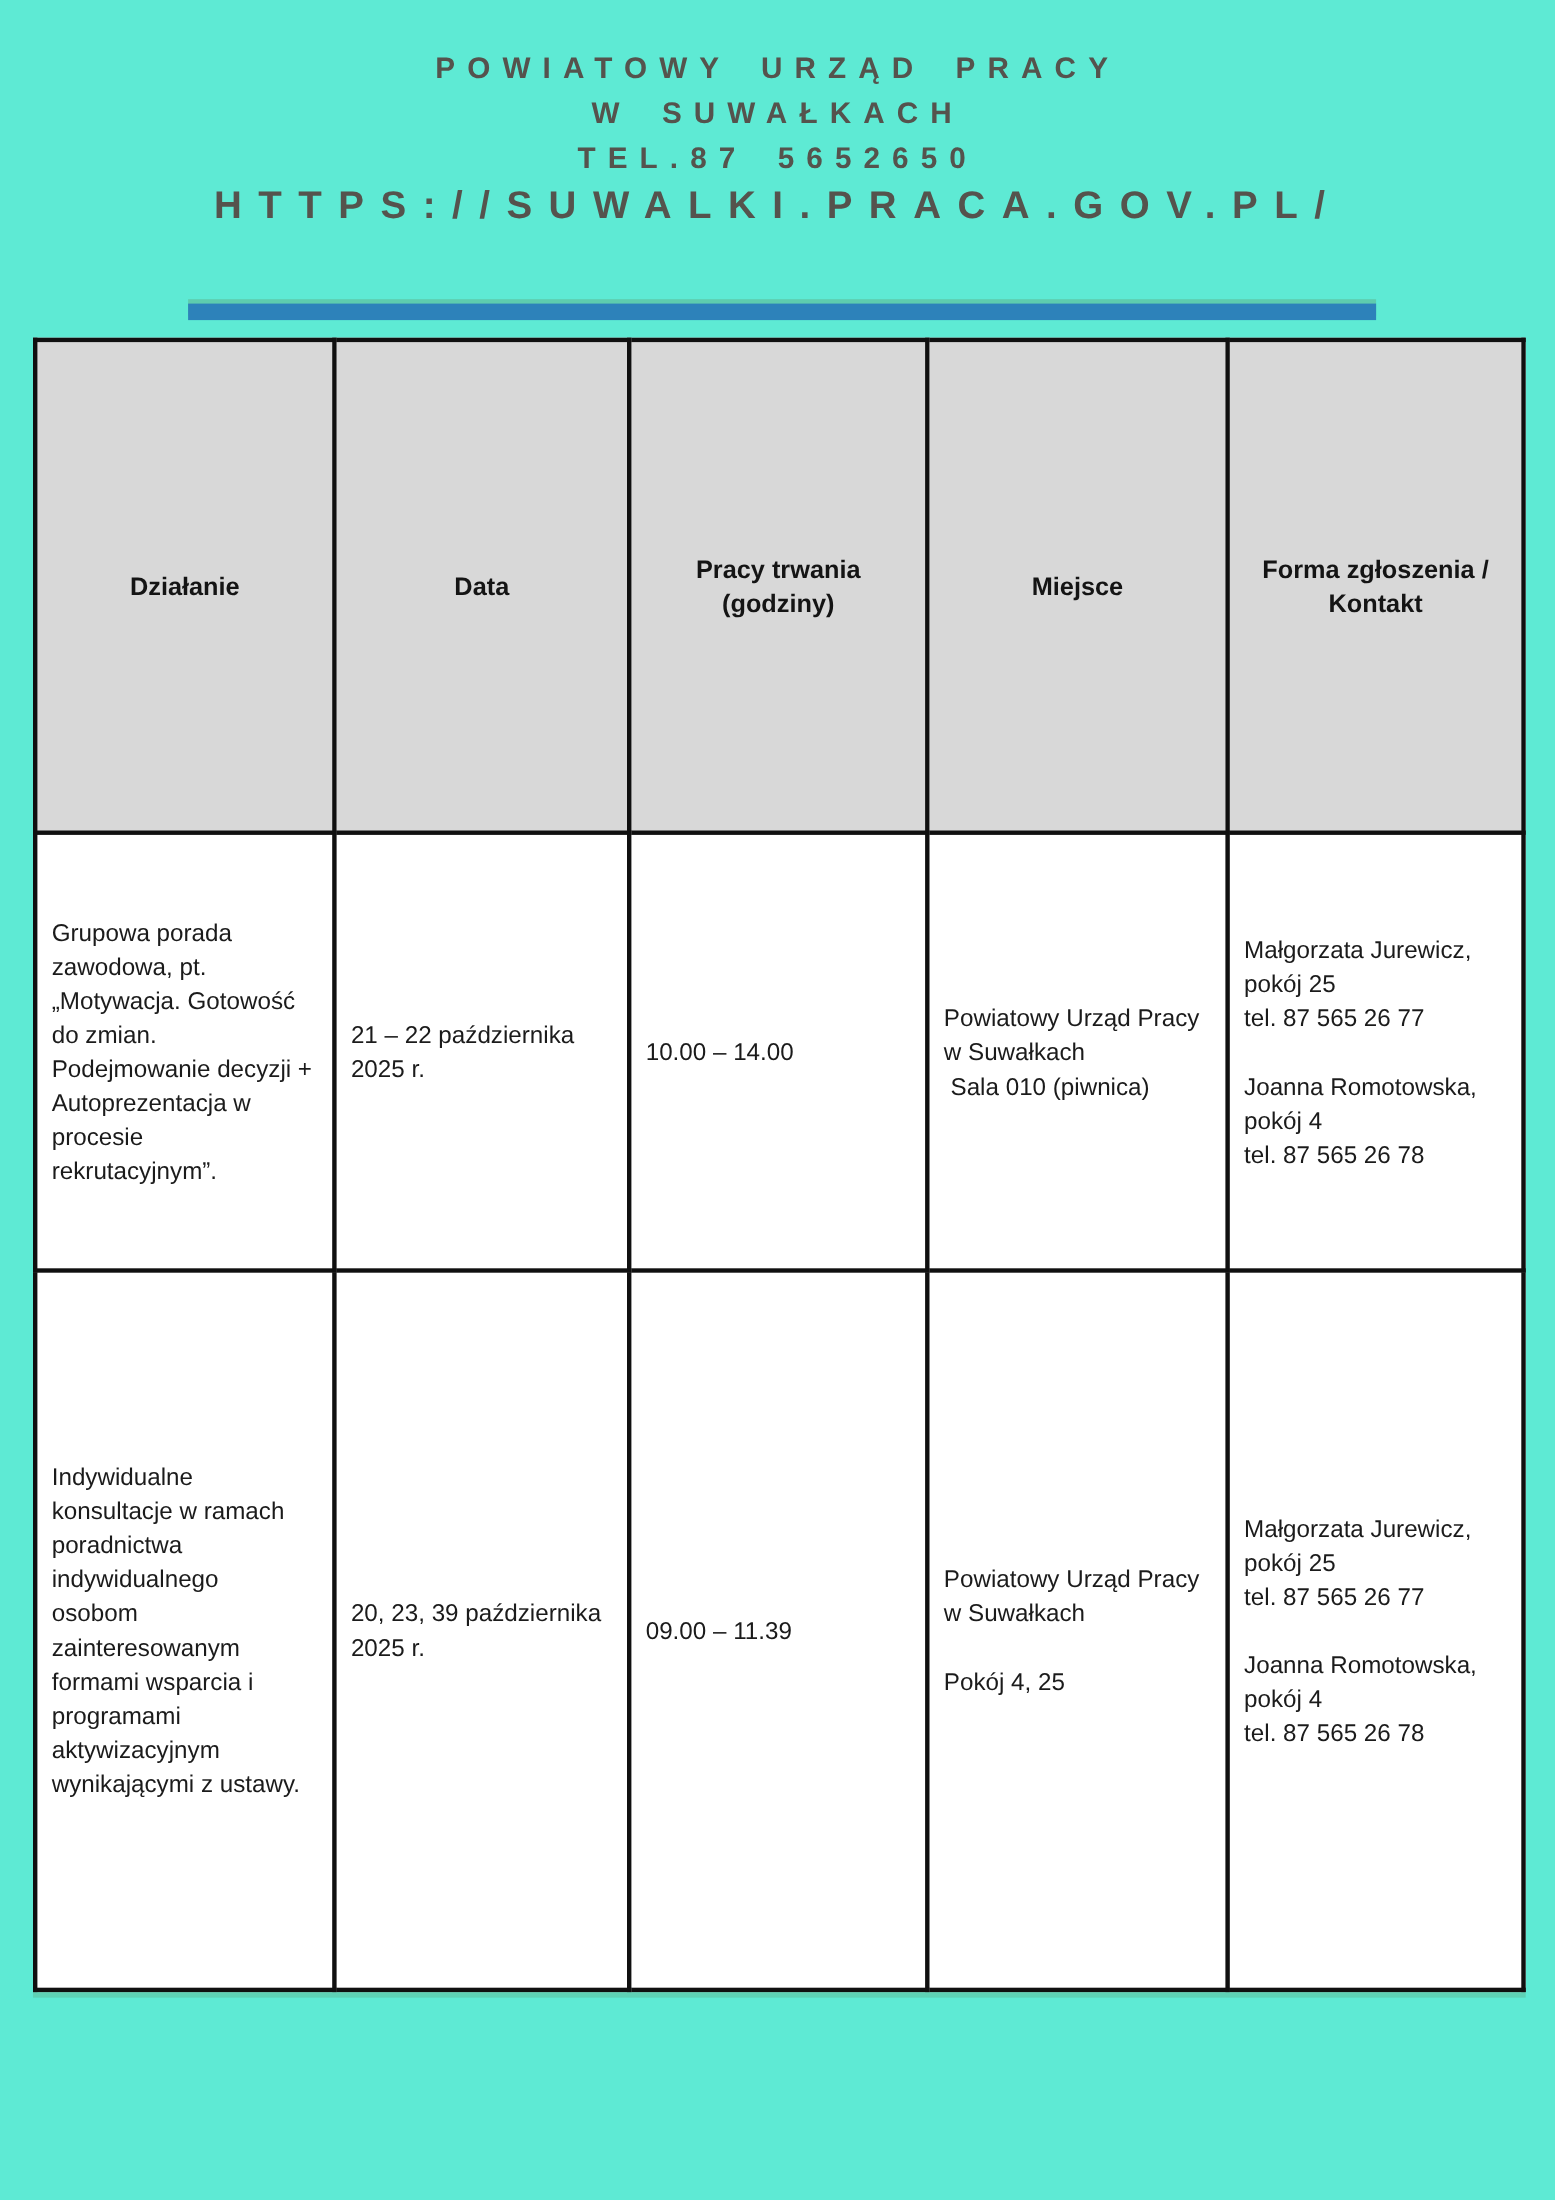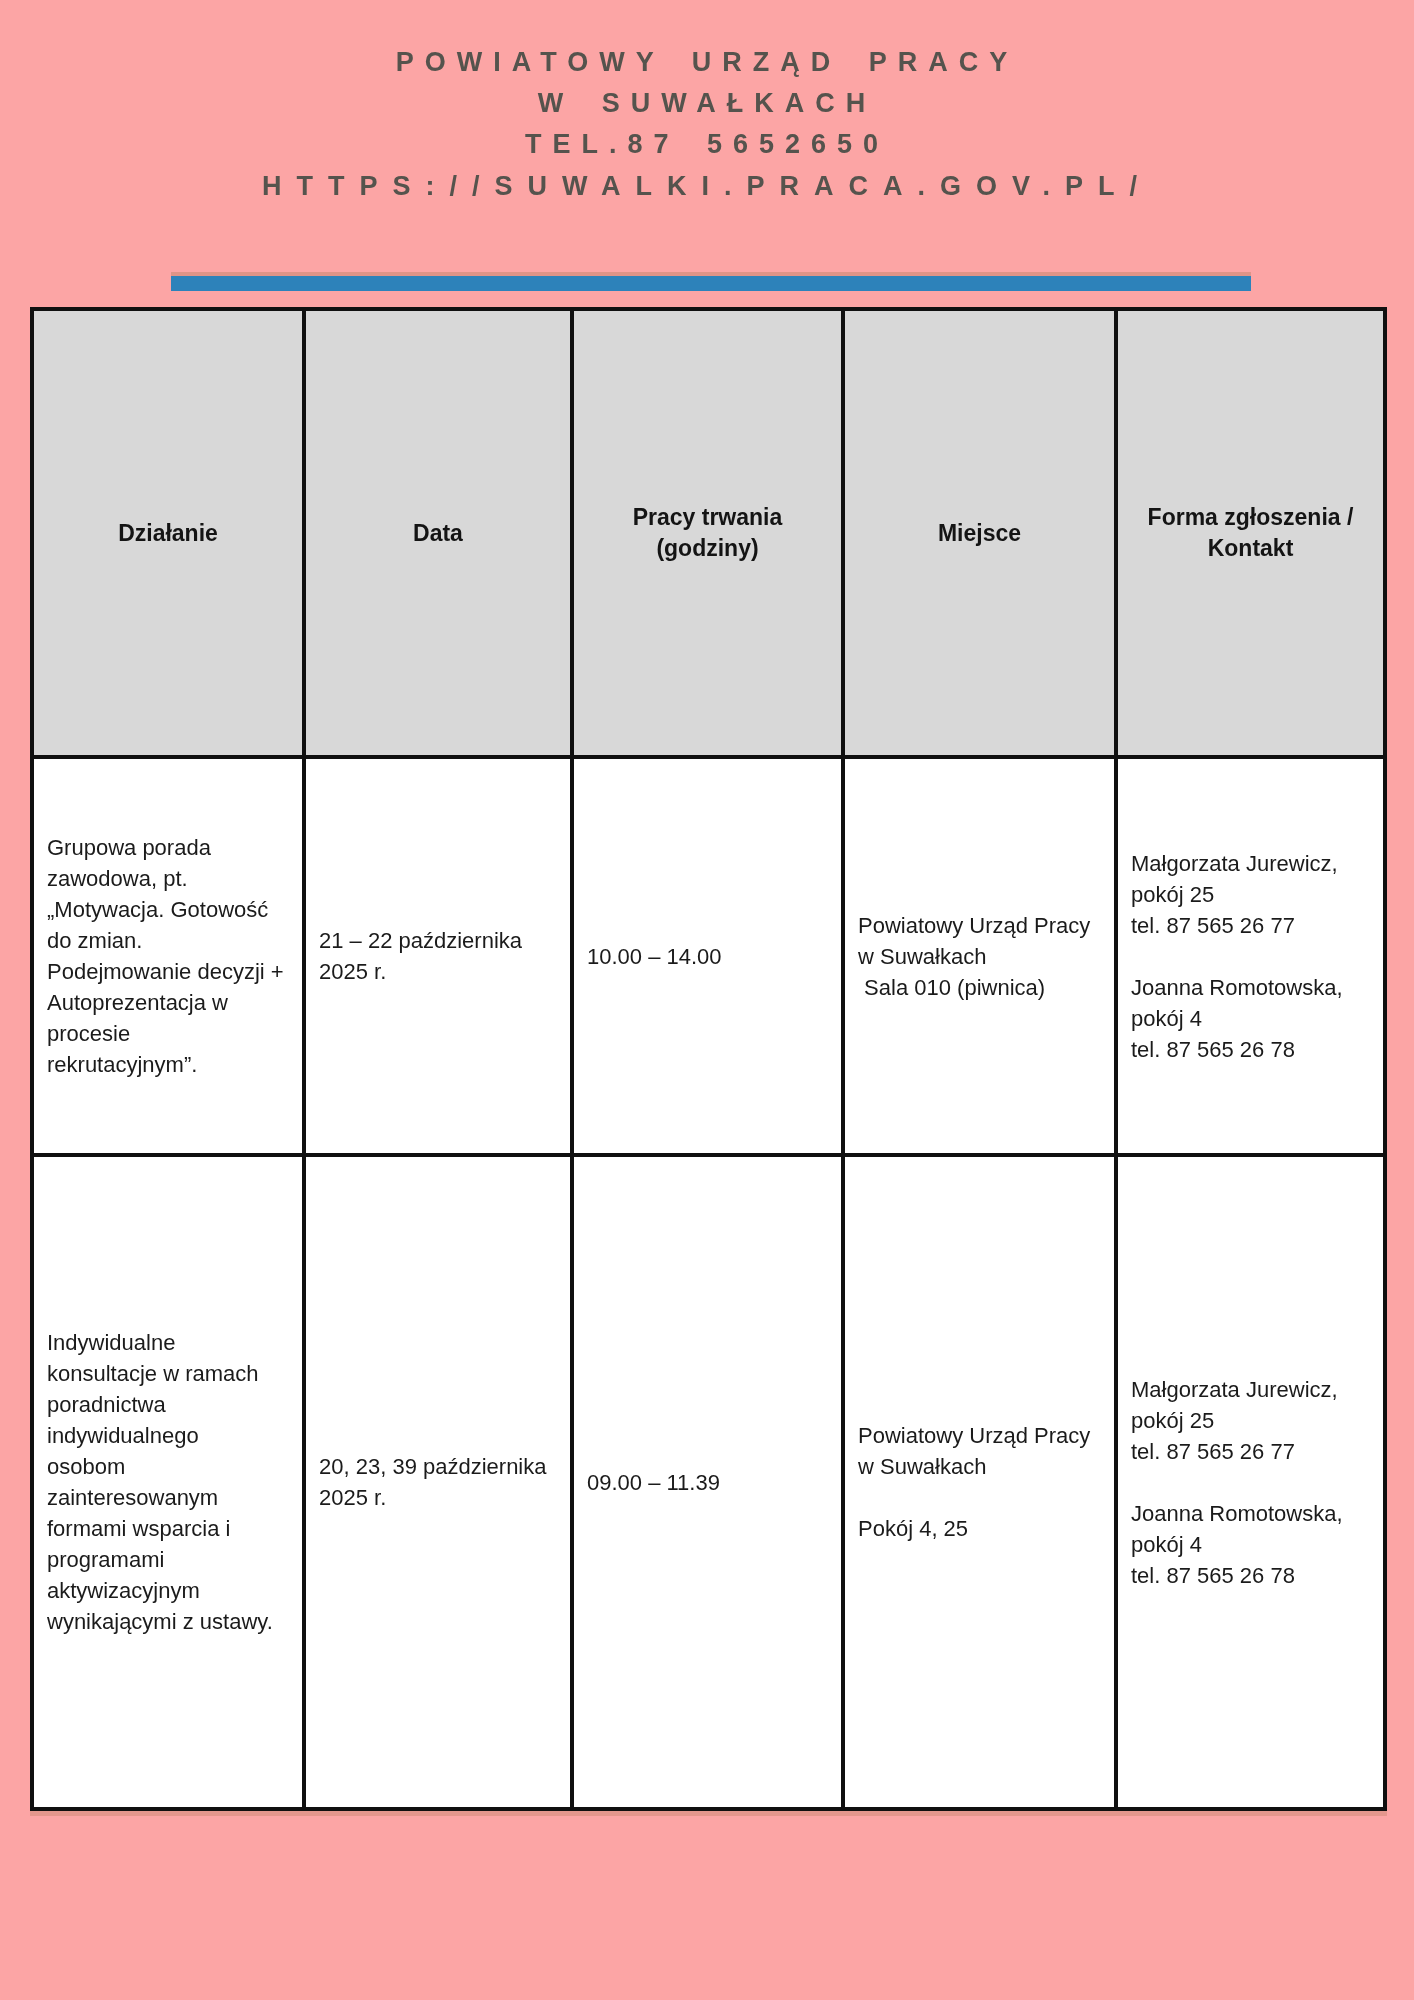--- a/index.html
+++ b/index.html
@@ -5,21 +5,21 @@
   * { margin: 0; padding: 0; box-sizing: border-box; }
   html, body { width: 1414px; }
   body {
     font-family: "Liberation Sans", "DejaVu Sans", sans-serif;
     background: #FCCE17;
   }
   .page {
     position: relative;
     width: 1414px;
     height: 2000px;
-    background: #fca5a5;
+    background: #5eead4;
     overflow: hidden;
   }
 
   
   .letterhead {
     position: absolute;
     top: 42px;
     left: 0;
     width: 1414px;
     text-align: center;
@@ -27,21 +27,21 @@
   }
   .letterhead .hline {
     font-size: 27px;
     font-weight: 700;
     line-height: 41px;
     letter-spacing: 11px;
     word-spacing: 9px;
     white-space: nowrap;
   }
   .letterhead .hurl {
-    font-size: 27px;
+    font-size: 35px;
     font-weight: 700;
     line-height: 41px;
     letter-spacing: 15px;
     margin-top: 1px;
     white-space: nowrap;
   }
 
   
   .accent-bar {
     position: absolute;

